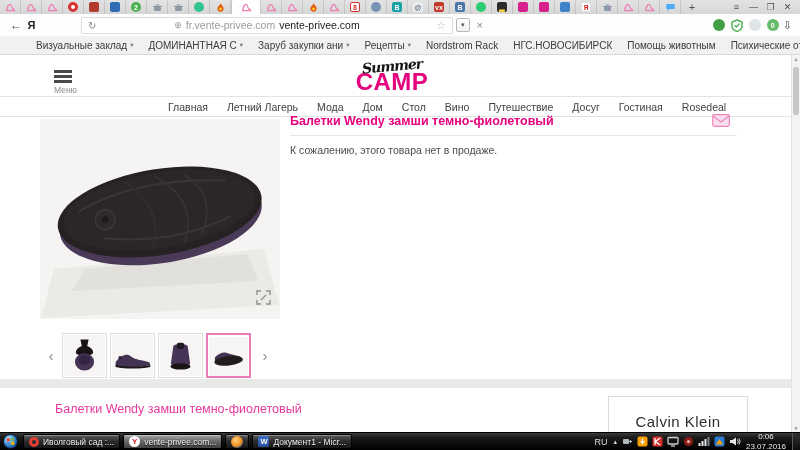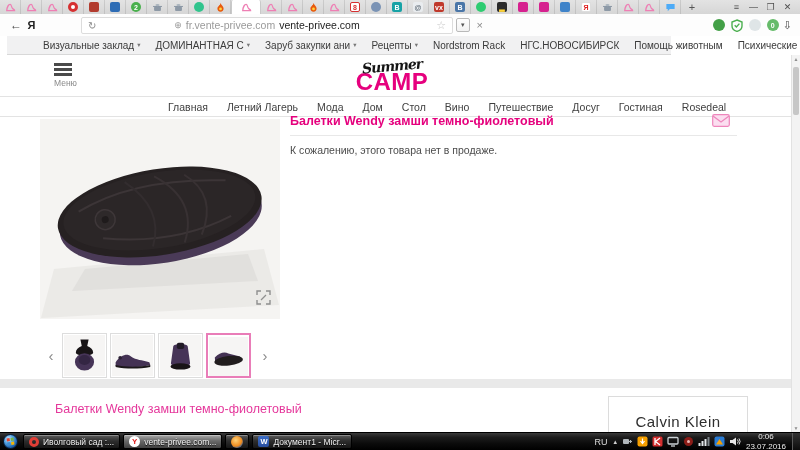--- a/index.html
+++ b/index.html
@@ -40,30 +40,30 @@
             border:1px solid #b9b9b9; border-radius:2px; padding:1px 8px; white-space:nowrap; cursor:pointer;}
   .tr-caret { margin-left:3px; font-size:7px; color:#555; border:1px solid #b9b9b9; border-radius:2px;
               padding:2px 4px; background:linear-gradient(#fefefe,#f2f2f2); cursor:pointer;}
   .tr-close { margin-left:7px; color:#8b8b8b; font-size:11px; cursor:pointer; }
   .ext-group { margin-left:auto; display:flex; align-items:center; gap:6px; }
   .ext-dot { width:12px; height:12px; border-radius:50%; display:flex; align-items:center; justify-content:center;
              color:#fff; font-size:7px; font-weight:bold; cursor:pointer; }
   .dl-glyph { color:#4a4a4a; font-size:11px; margin-left:4px; cursor:pointer; }
 
   
-  .bookmarks { position:absolute; left:7px; top:36px; width:664px; height:19px; background:#f1f1f2;
+  .bookmarks { position:absolute; left:0; top:36px; width:800px; height:19px; background:#f1f1f2;
                border-bottom:1px solid #d8d8d8; display:flex; align-items:center; padding:0 10px 0 36px; }
   .bm-item { font-size:10px; color:#3b3b3b; margin-right:15px; white-space:nowrap; cursor:pointer;
              display:flex; align-items:center; gap:3px; }
   .bm-caret { font-size:6.5px; color:#777; }
 
   
   .page { position:absolute; left:0; top:55px; width:800px; height:377px; background:#fff; overflow:hidden; }
   .siteheader { position:absolute; left:0; top:0; width:792px; height:42px; border-bottom:1px solid #e3e3e3; background:#fff; }
-  .menu-btn { position:absolute; left:54px; top:8px; cursor:pointer; }
+  .menu-btn { position:absolute; left:54px; top:15px; cursor:pointer; }
   .menu-bars div { width:18px; height:2.5px; background:#4a4a4a; margin:0 0 2.5px 0; }
   .menu-label { font-size:8.5px; color:#8a8a8a; margin-top:1px; }
   .logo { position:absolute; left:0; right:8px; top:3px; text-align:center; cursor:pointer; }
   .logo-script { display:block; font-family:"DejaVu Serif",serif; font-style:italic; font-weight:bold;
                  font-size:14px; letter-spacing:-1px; color:#141414; transform:rotate(-5deg); margin-bottom:-6px; }
   .logo-block { font-size:24px; font-weight:bold; color:#e6007e; letter-spacing:.5px; }
   .cart-btn { position:absolute; right:36px; top:10px; border:1px solid #eb9ec9; border-radius:3px;
               color:#d53f8f; font-size:11.5px; background:#fff; padding:5px 14px; cursor:pointer; }
   .navrow { position:absolute; left:0; top:42px; width:792px; height:20px; border-bottom:1px solid #e3e3e3; background:#fff;
             display:flex; align-items:center; padding-left:168px; }

